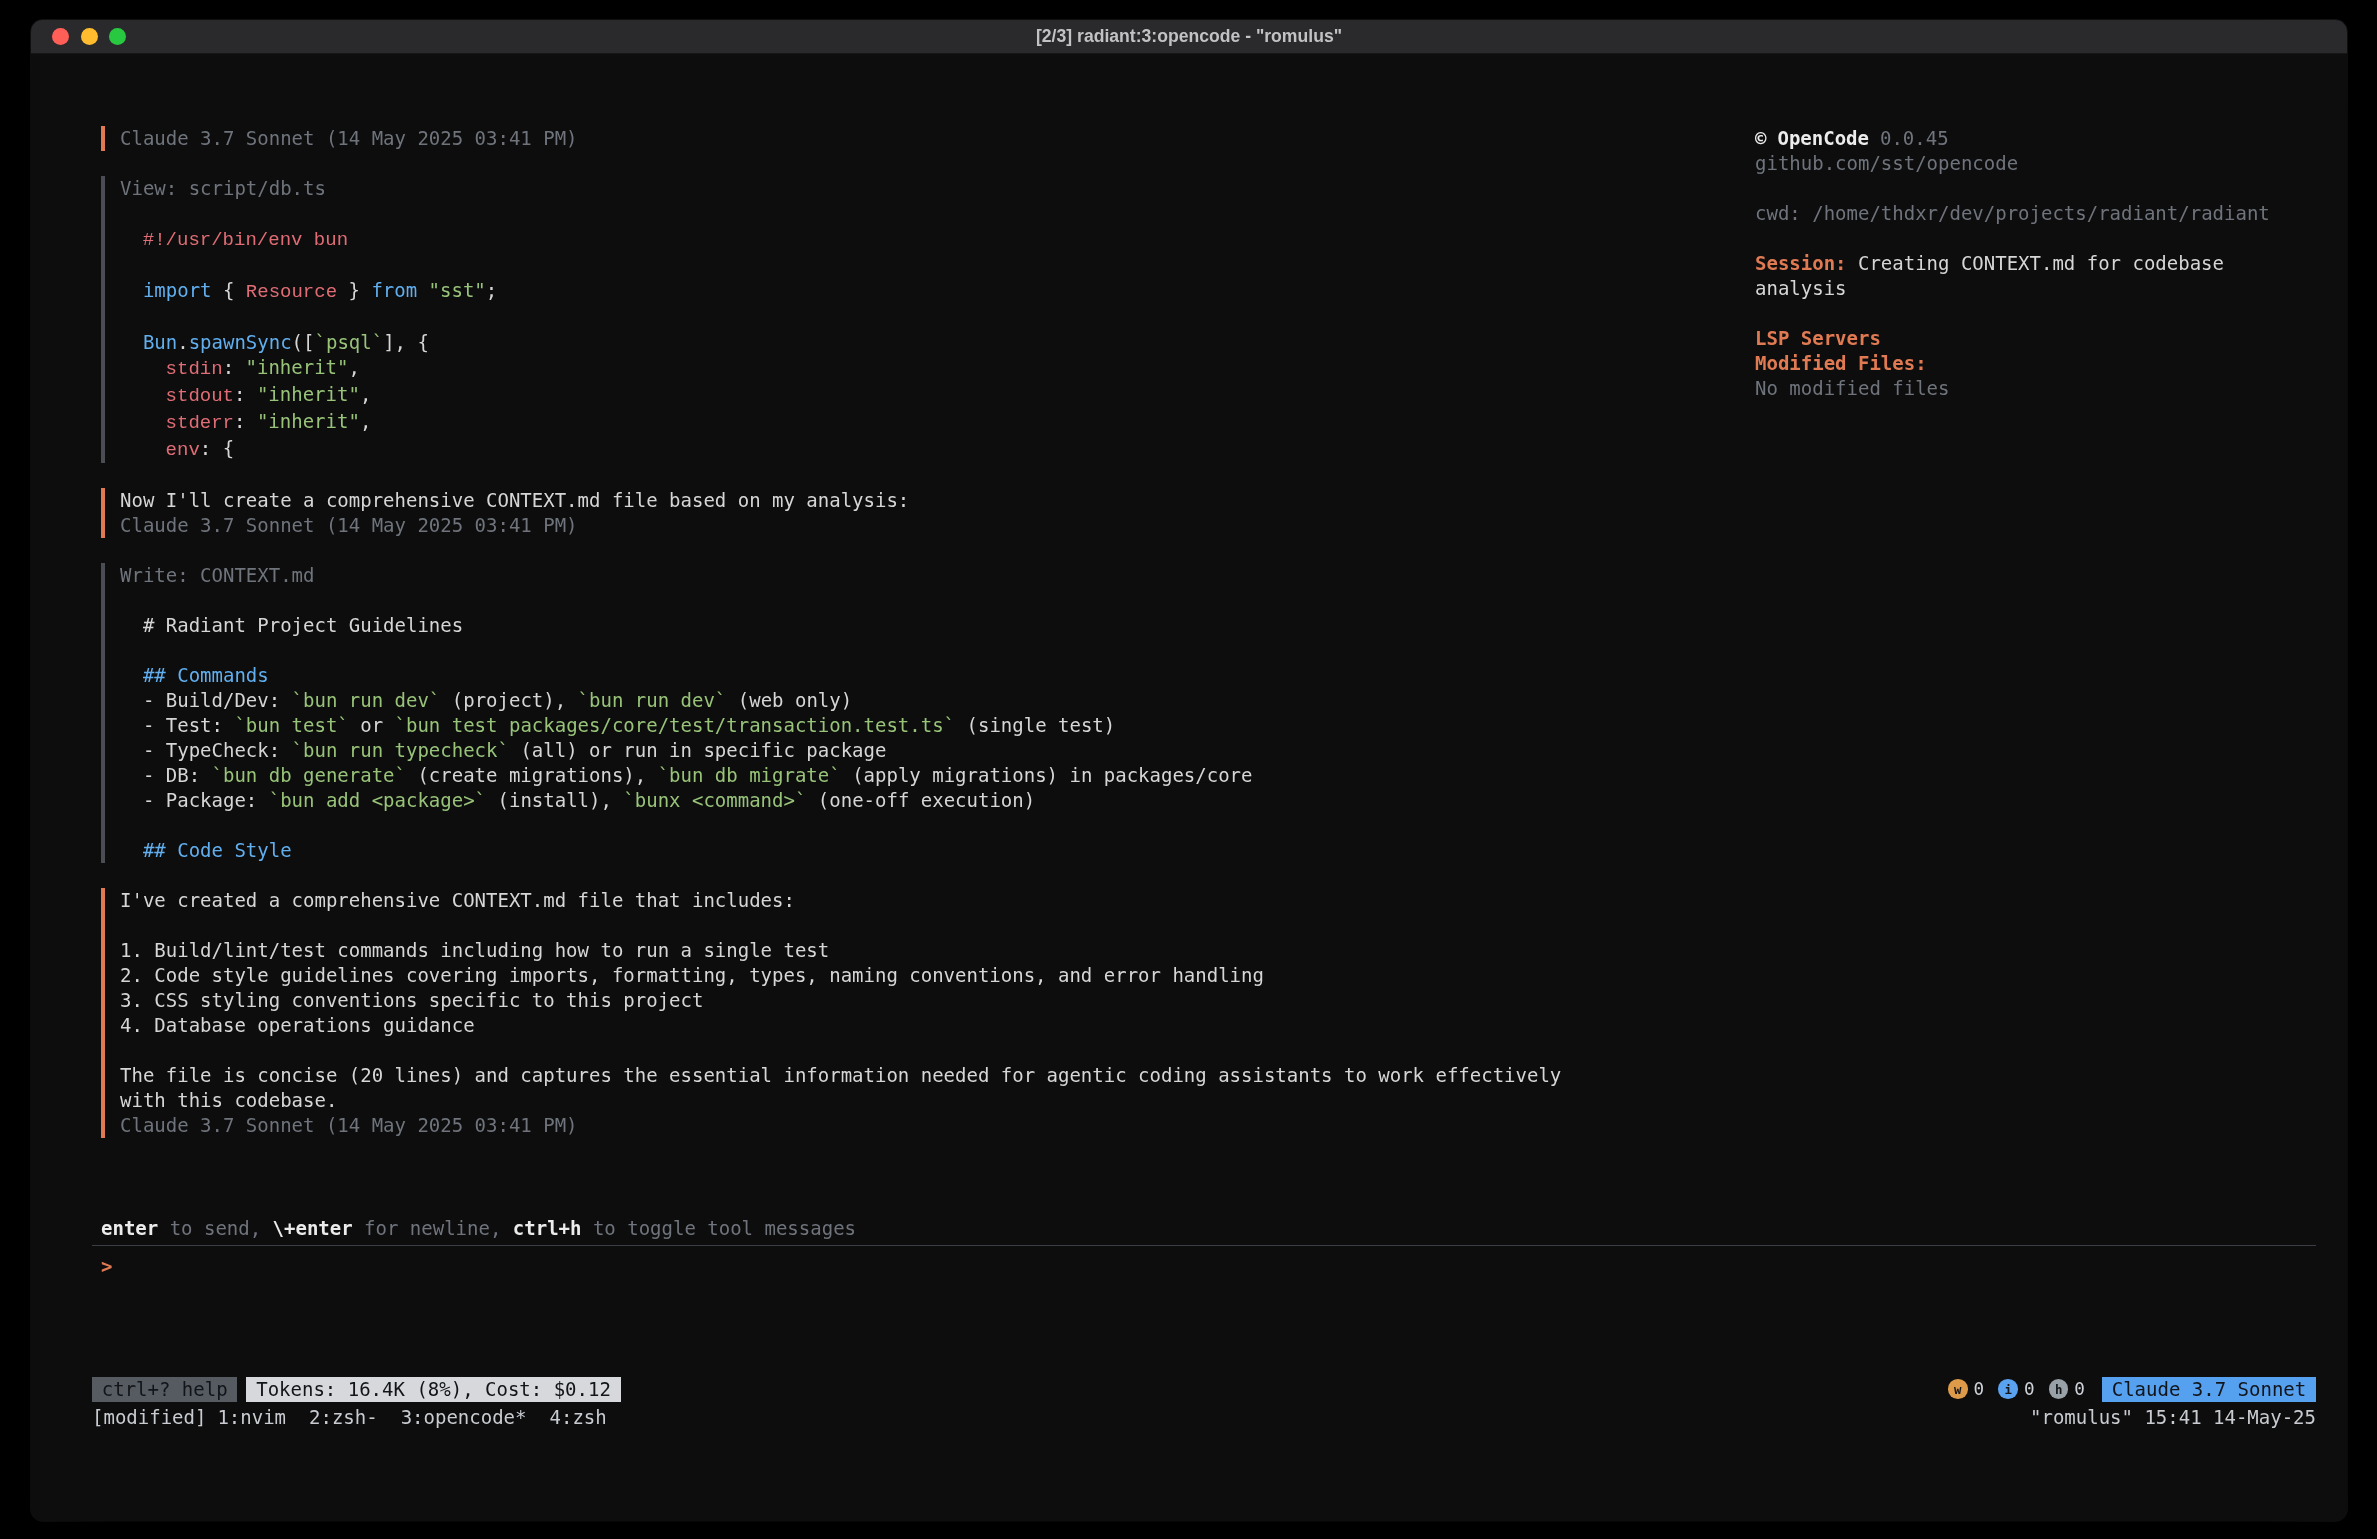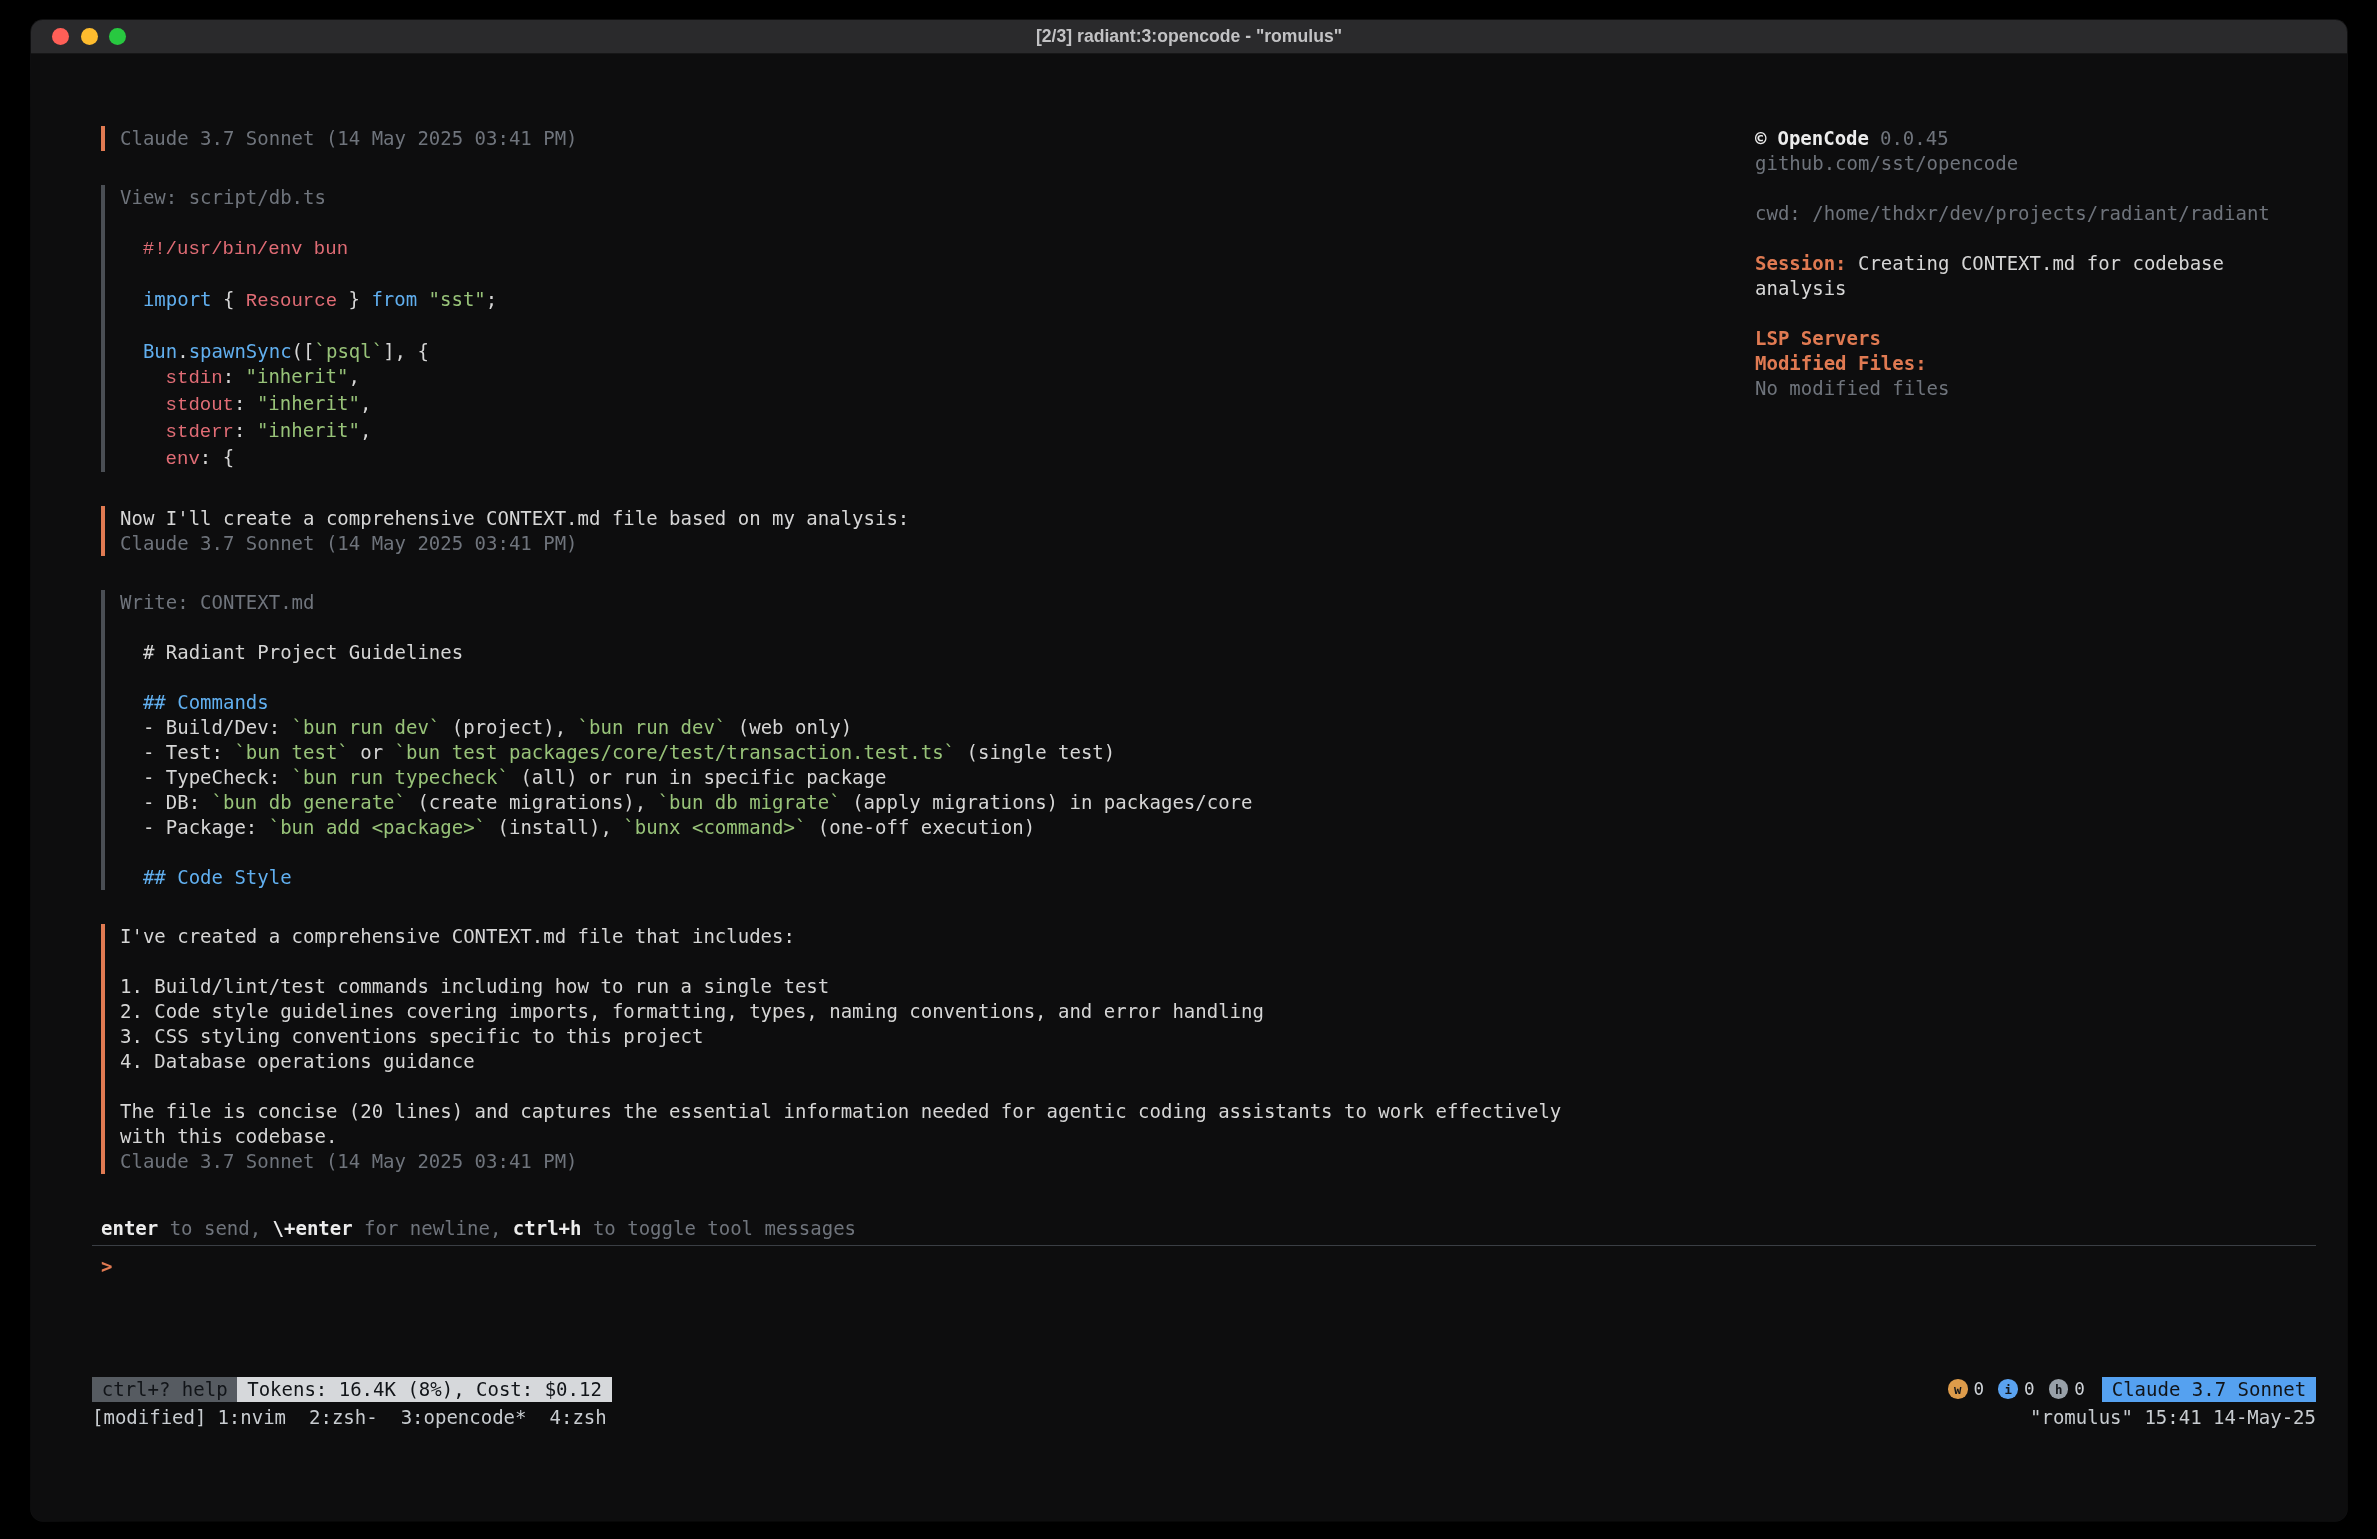--- a/index.html
+++ b/index.html
@@ -32,21 +32,21 @@
     font-family:"Liberation Sans", sans-serif; font-weight:600; font-size:17.6px; color:#c2c2c4;
   }
 
   .term{
     flex:1; display:flex; flex-direction:column; overflow:hidden;
     padding:72px 31px 91px 61px;
     font-size:19px; line-height:25px; color:var(--text);
   }
 
   .main{ flex:1; display:flex; align-items:flex-start; overflow:hidden; }
-  .chat{ flex:1; min-width:0; display:flex; flex-direction:column; gap:34px; }
+  .chat{ flex:1; min-width:0; display:flex; flex-direction:column; gap:25px; }
 
   .block{ border-left:4.6px solid var(--tool-bar); padding-left:15px; margin-left:9px; }
   .block.accent-orange{ border-left-color:var(--accent); }
 
   .line{ white-space:pre; min-height:25px; }
   .c-t{ color:var(--text); }
   .c-g{ color:var(--gray); }
   .c-r{ color:var(--red);font-family:Liberation Mono, monospace; }
   .c-grn{ color:var(--green); }
   .c-blu{ color:var(--blue); }
@@ -62,21 +62,21 @@
   .logo-gap{ margin-right:11px; }
 
   .help-line{ margin-left:9px; flex:0 0 auto; }
   .hr{ border-top:1.3px solid var(--hr); margin-top:3.9px; flex:0 0 auto; }
   .editor-input{ height:130px; flex:0 0 auto; padding:7.8px 0 0 9px; cursor:text; }
   .prompt{ color:var(--accent); font-weight:bold; }
 
   .statusbar{ height:26px; flex:0 0 auto; display:flex; align-items:center; }
   .chip{ display:inline-flex; align-items:center; height:25px; padding:0 9.8px; color:var(--chip-text); }
   .chip-help{ background:var(--chip-help-bg); }
-  .chip-tokens{ background:var(--chip-tokens-bg); }
+  .chip-tokens{ background:var(--chip-tokens-bg); margin-left:9px; }
   .chip-model{ background:var(--chip-model-bg); }
   .sb-spacer{ flex:1; }
   .diags{ display:flex; align-items:center; gap:14.4px; margin-right:17px; }
   .diag{ display:inline-flex; align-items:center; gap:5.9px; }
   .diag-dot{
     width:19.6px; height:19.6px; border-radius:50%; display:inline-flex;
     align-items:center; justify-content:center;
     font-size:12.4px; font-weight:bold; color:#14161a;
   }
   .diag-count{ color:#cfd3d8; font-size:17.6px; }

